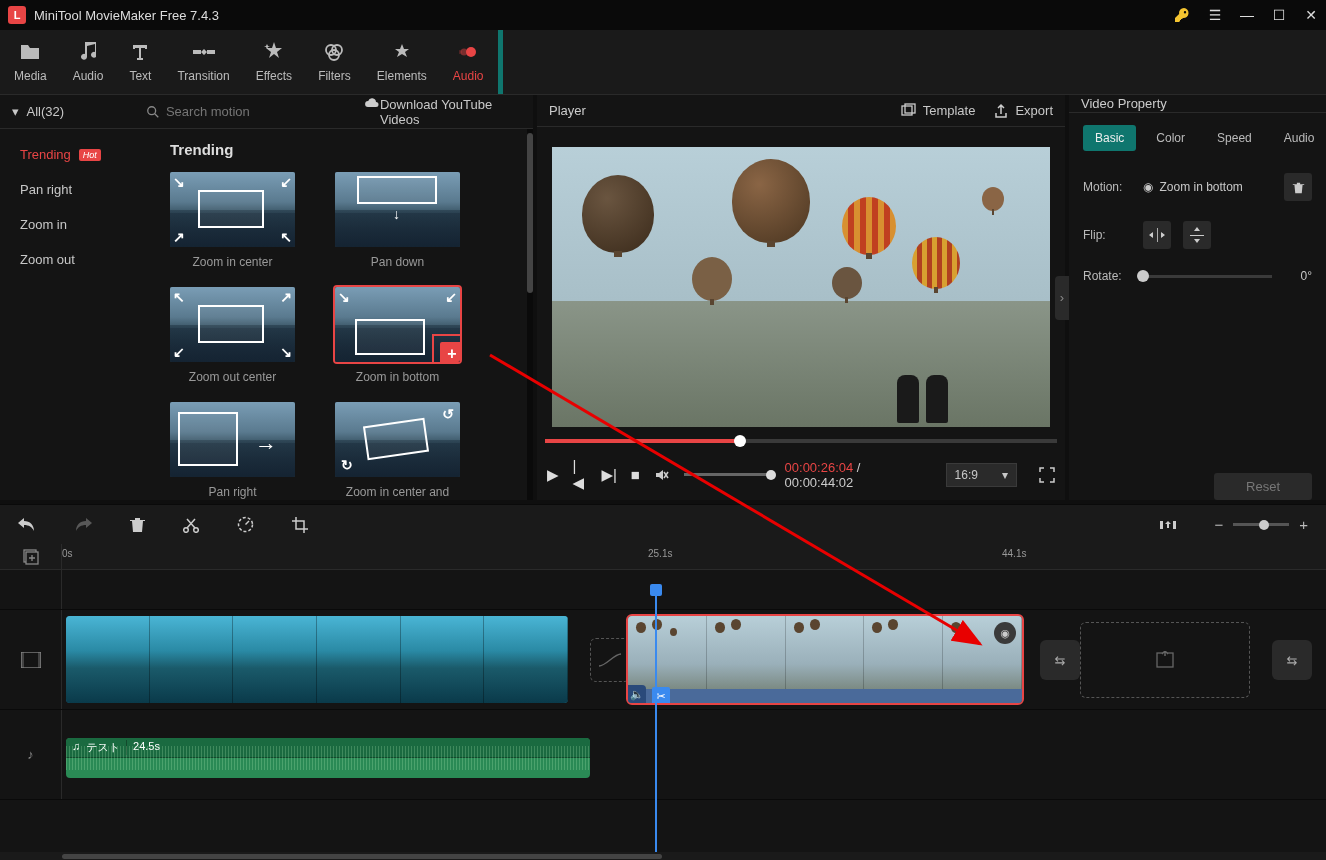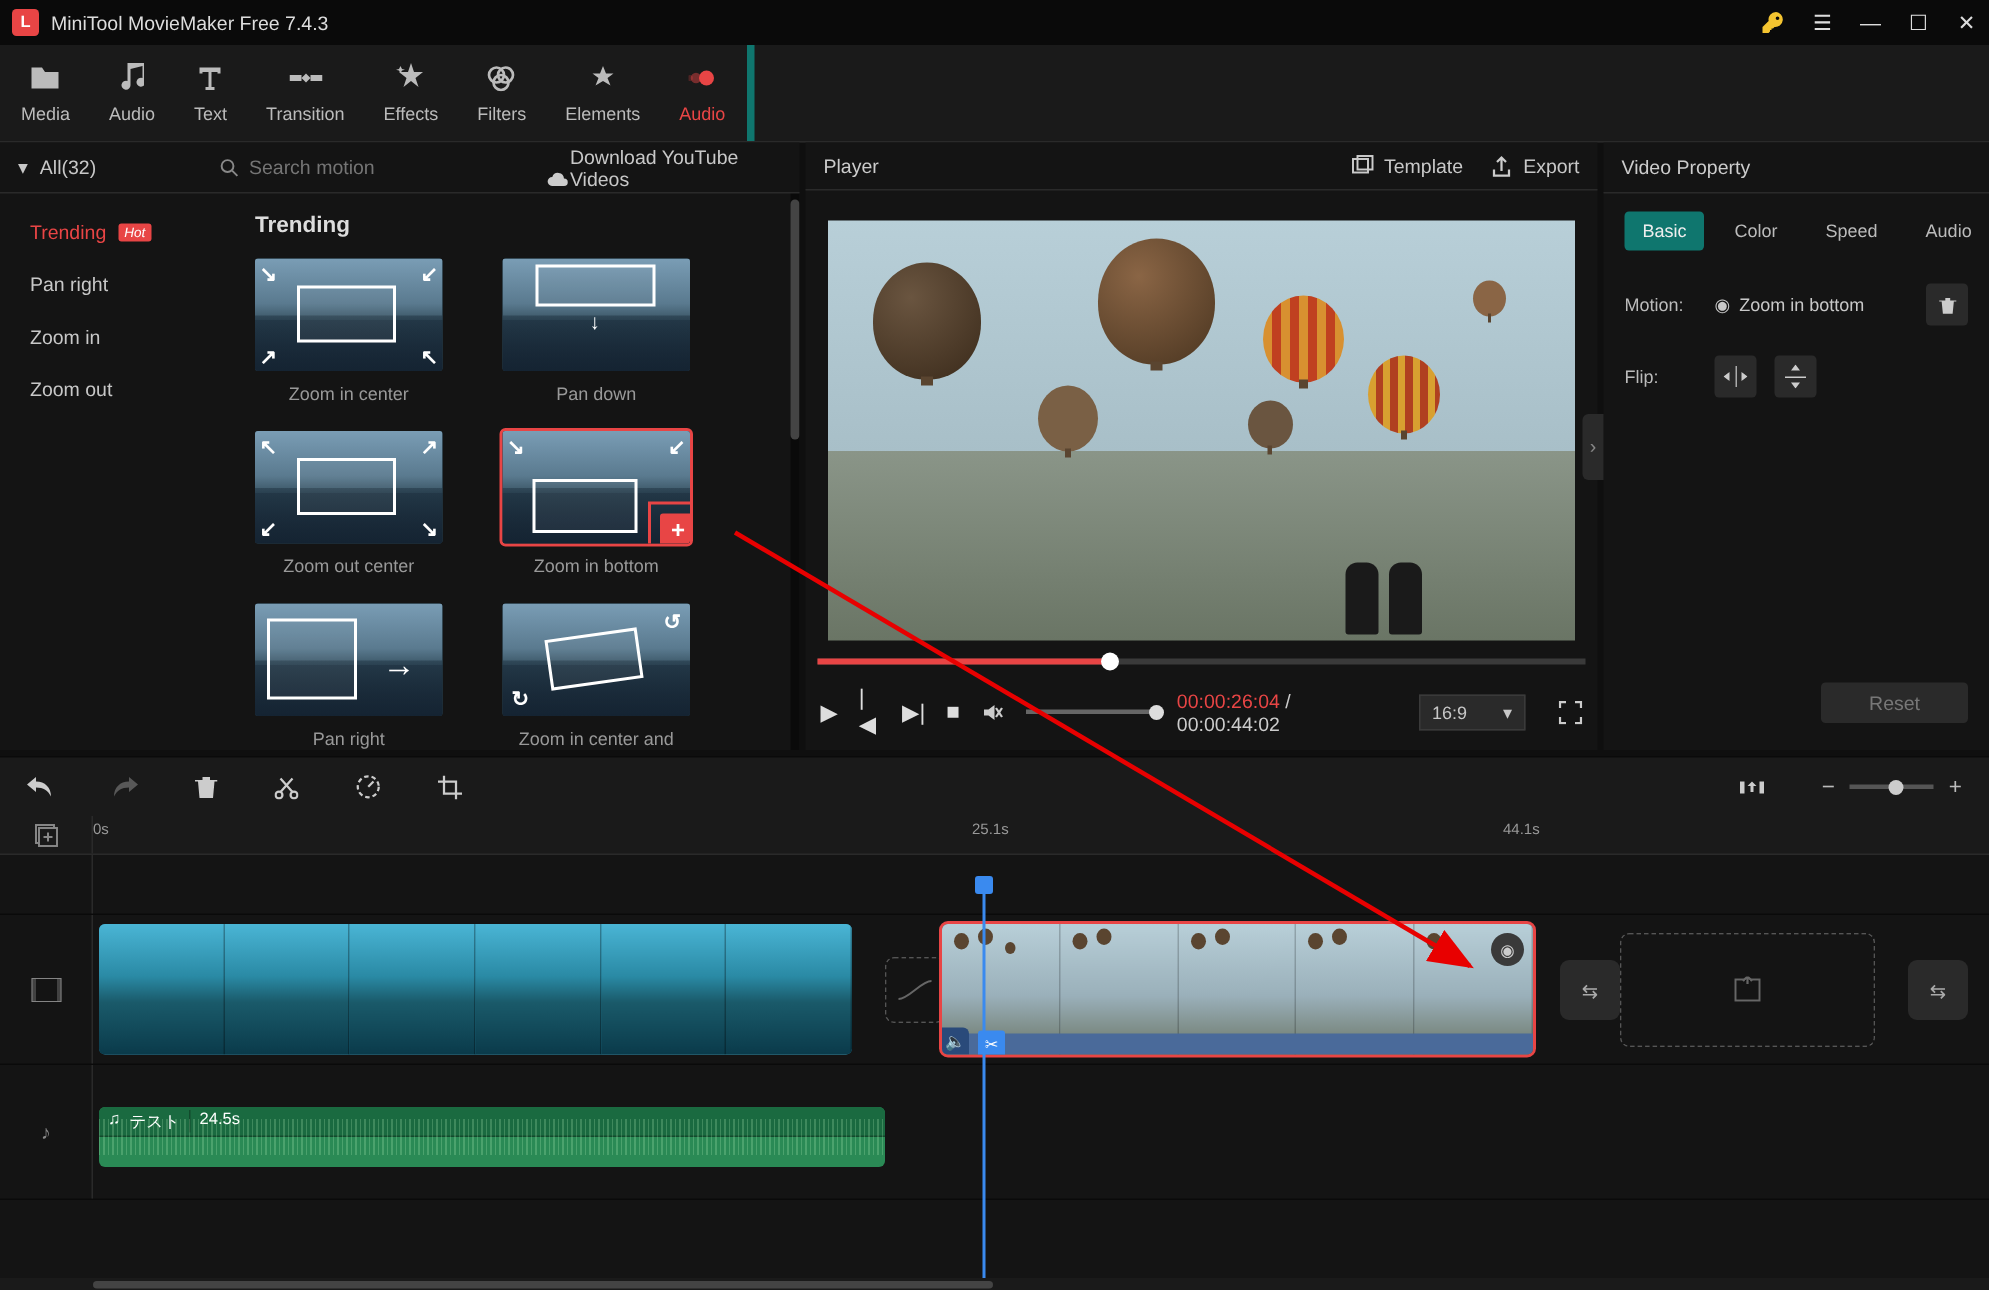--- a/index.html
+++ b/index.html
@@ -26,21 +26,21 @@
 .main { display: flex; height: 405px; }
 .panel-left { width: 535px; background: #141414; display: flex; flex-direction: column; }
 .panel-center { width: 530px; background: #141414; margin-left: 4px; display: flex; flex-direction: column; }
 .panel-right { width: 257px; background: #141414; margin-left: 4px; display: flex; flex-direction: column; }
 
 
 .lib-header { height: 34px; display: flex; align-items: center; border-bottom: 1px solid #2a2a2a; }
 .lib-dropdown { width: 150px; display: flex; align-items: center; padding: 0 12px; gap: 8px; cursor: pointer; }
 .lib-search { flex: 1; display: flex; align-items: center; padding: 0 8px; gap: 6px; color: #777; }
 .lib-search input { background: transparent; border: none; outline: none; color: #aaa; font-size: 13px; }
-.lib-download { display: flex; align-items: flex-end; gap: 0; padding: 16px 14px; cursor: pointer; }
+.lib-download { display: flex; align-items: flex-start; gap: 0; padding: 16px 14px; cursor: pointer; }
 
 .lib-body { display: flex; flex: 1; overflow: hidden; }
 .lib-sidebar { width: 150px; padding: 10px 0; display: flex; flex-direction: column; gap: 4px; }
 .lib-cat { padding: 8px 20px; cursor: pointer; display: flex; align-items: center; gap: 8px; }
 .lib-cat.active { color: #e84545; }
 .lib-cat .badge { background: #e84545; color: #fff; font-size: 9px; padding: 1px 4px; border-radius: 2px; font-style: italic; }
 
 .lib-grid { flex: 1; padding: 12px 20px; overflow-y: auto; }
 .lib-grid-title { font-size: 15px; font-weight: 600; color: #ddd; margin-bottom: 14px; }
 .thumb-row { display: flex; gap: 40px; margin-bottom: 18px; }
@@ -468,20 +468,27 @@
             <path fill="#ccc" d="M7 2v10M3 5l-2 2 2 2V5zm10 0v4l2-2-2-2z M8 0h1v14H8z" fill-opacity="0.8"></path>
             <path fill="#ccc" d="M0 7l4-3v6zM16 7l-4-3v6z"></path>
           </svg>
       </div>
       <div class="prop-iconbtn">
         <svg width="14" height="16" viewBox="0 0 14 16">
             <path fill="#ccc" d="M7 0l-3 4h6zM7 16l-3-4h6zM0 8h14v1H0z"></path>
           </svg>
       </div>
     </div>
+    <div class="prop-row">
+      <span class="prop-label">Rotate:</span>
+      <div class="rotate-slider">
+          <div class="rotate-knob"></div>
+        </div>
+      <span style="width:28px;text-align:right">0°</span>
+    </div>
     <div class="reset-btn">Reset</div>
   </div>
 </div>
 
 <div class="tl-toolbar">
   <span class="tbtn">
       <svg width="18" height="14" viewBox="0 0 18 14">
         <path fill="#ccc" d="M6 3V0L0 5l6 5V7c5 0 8 2 10 6 0-6-4-10-10-10z"></path>
       </svg>
     </span>

